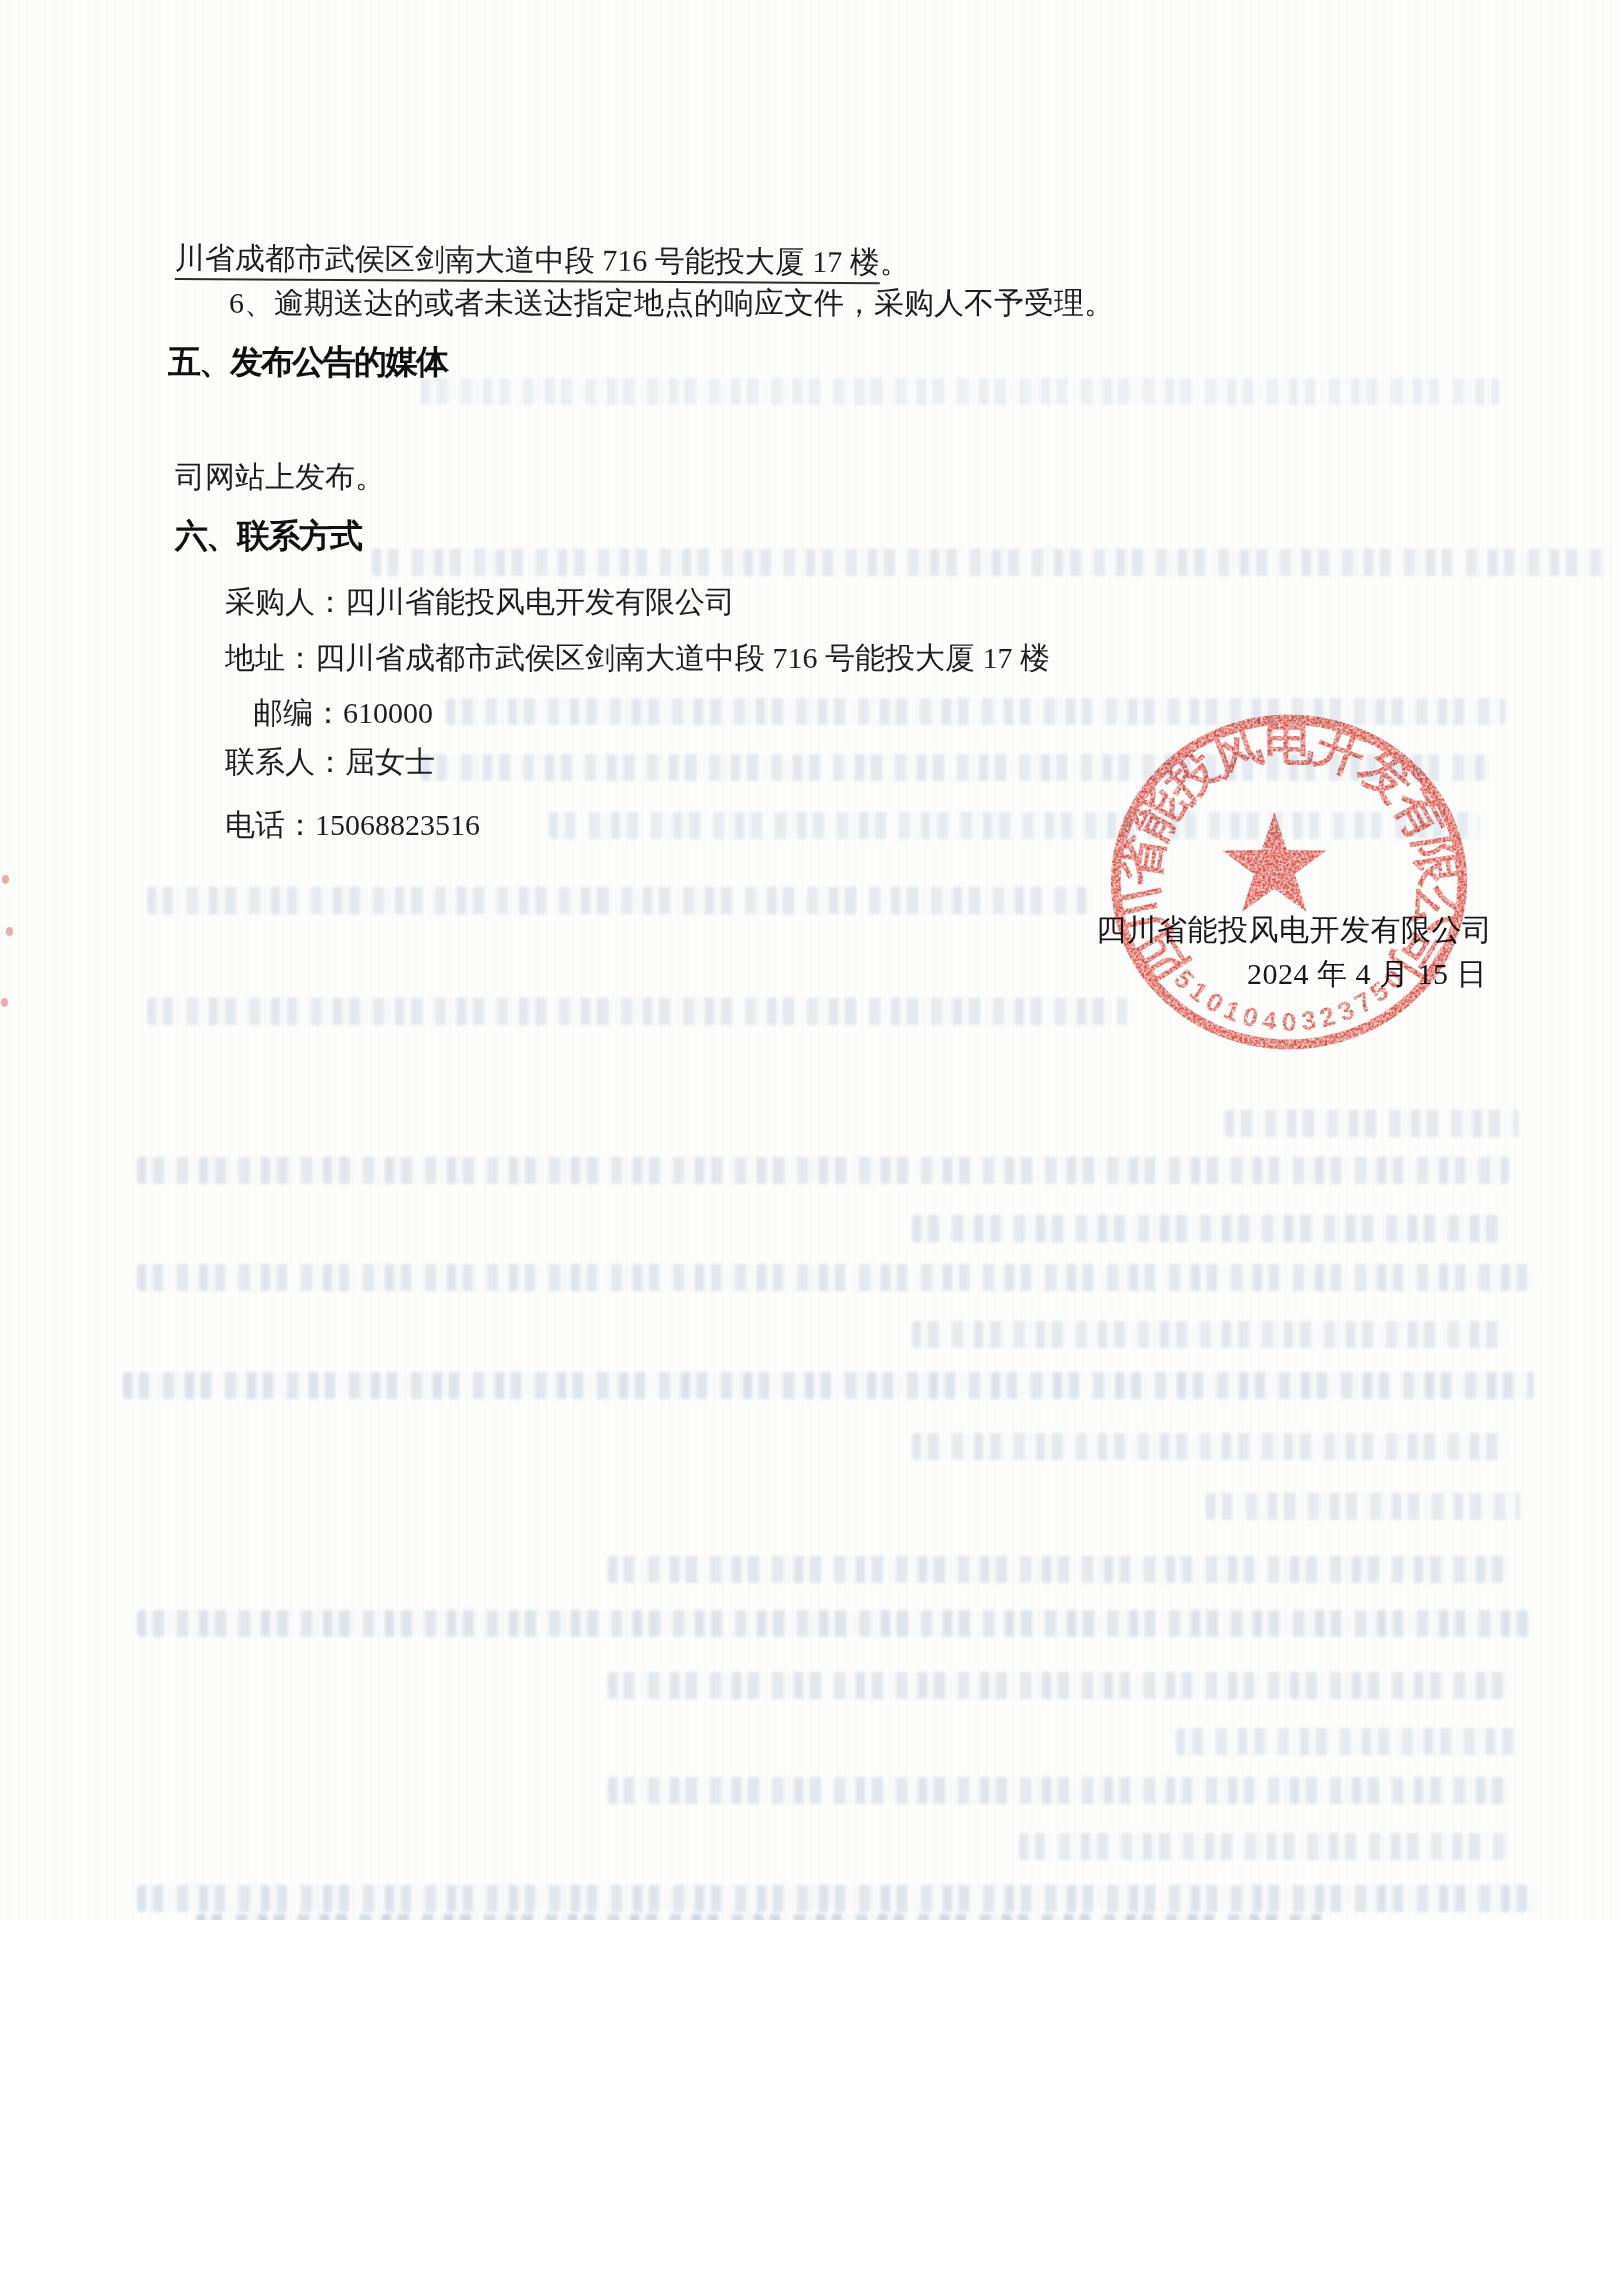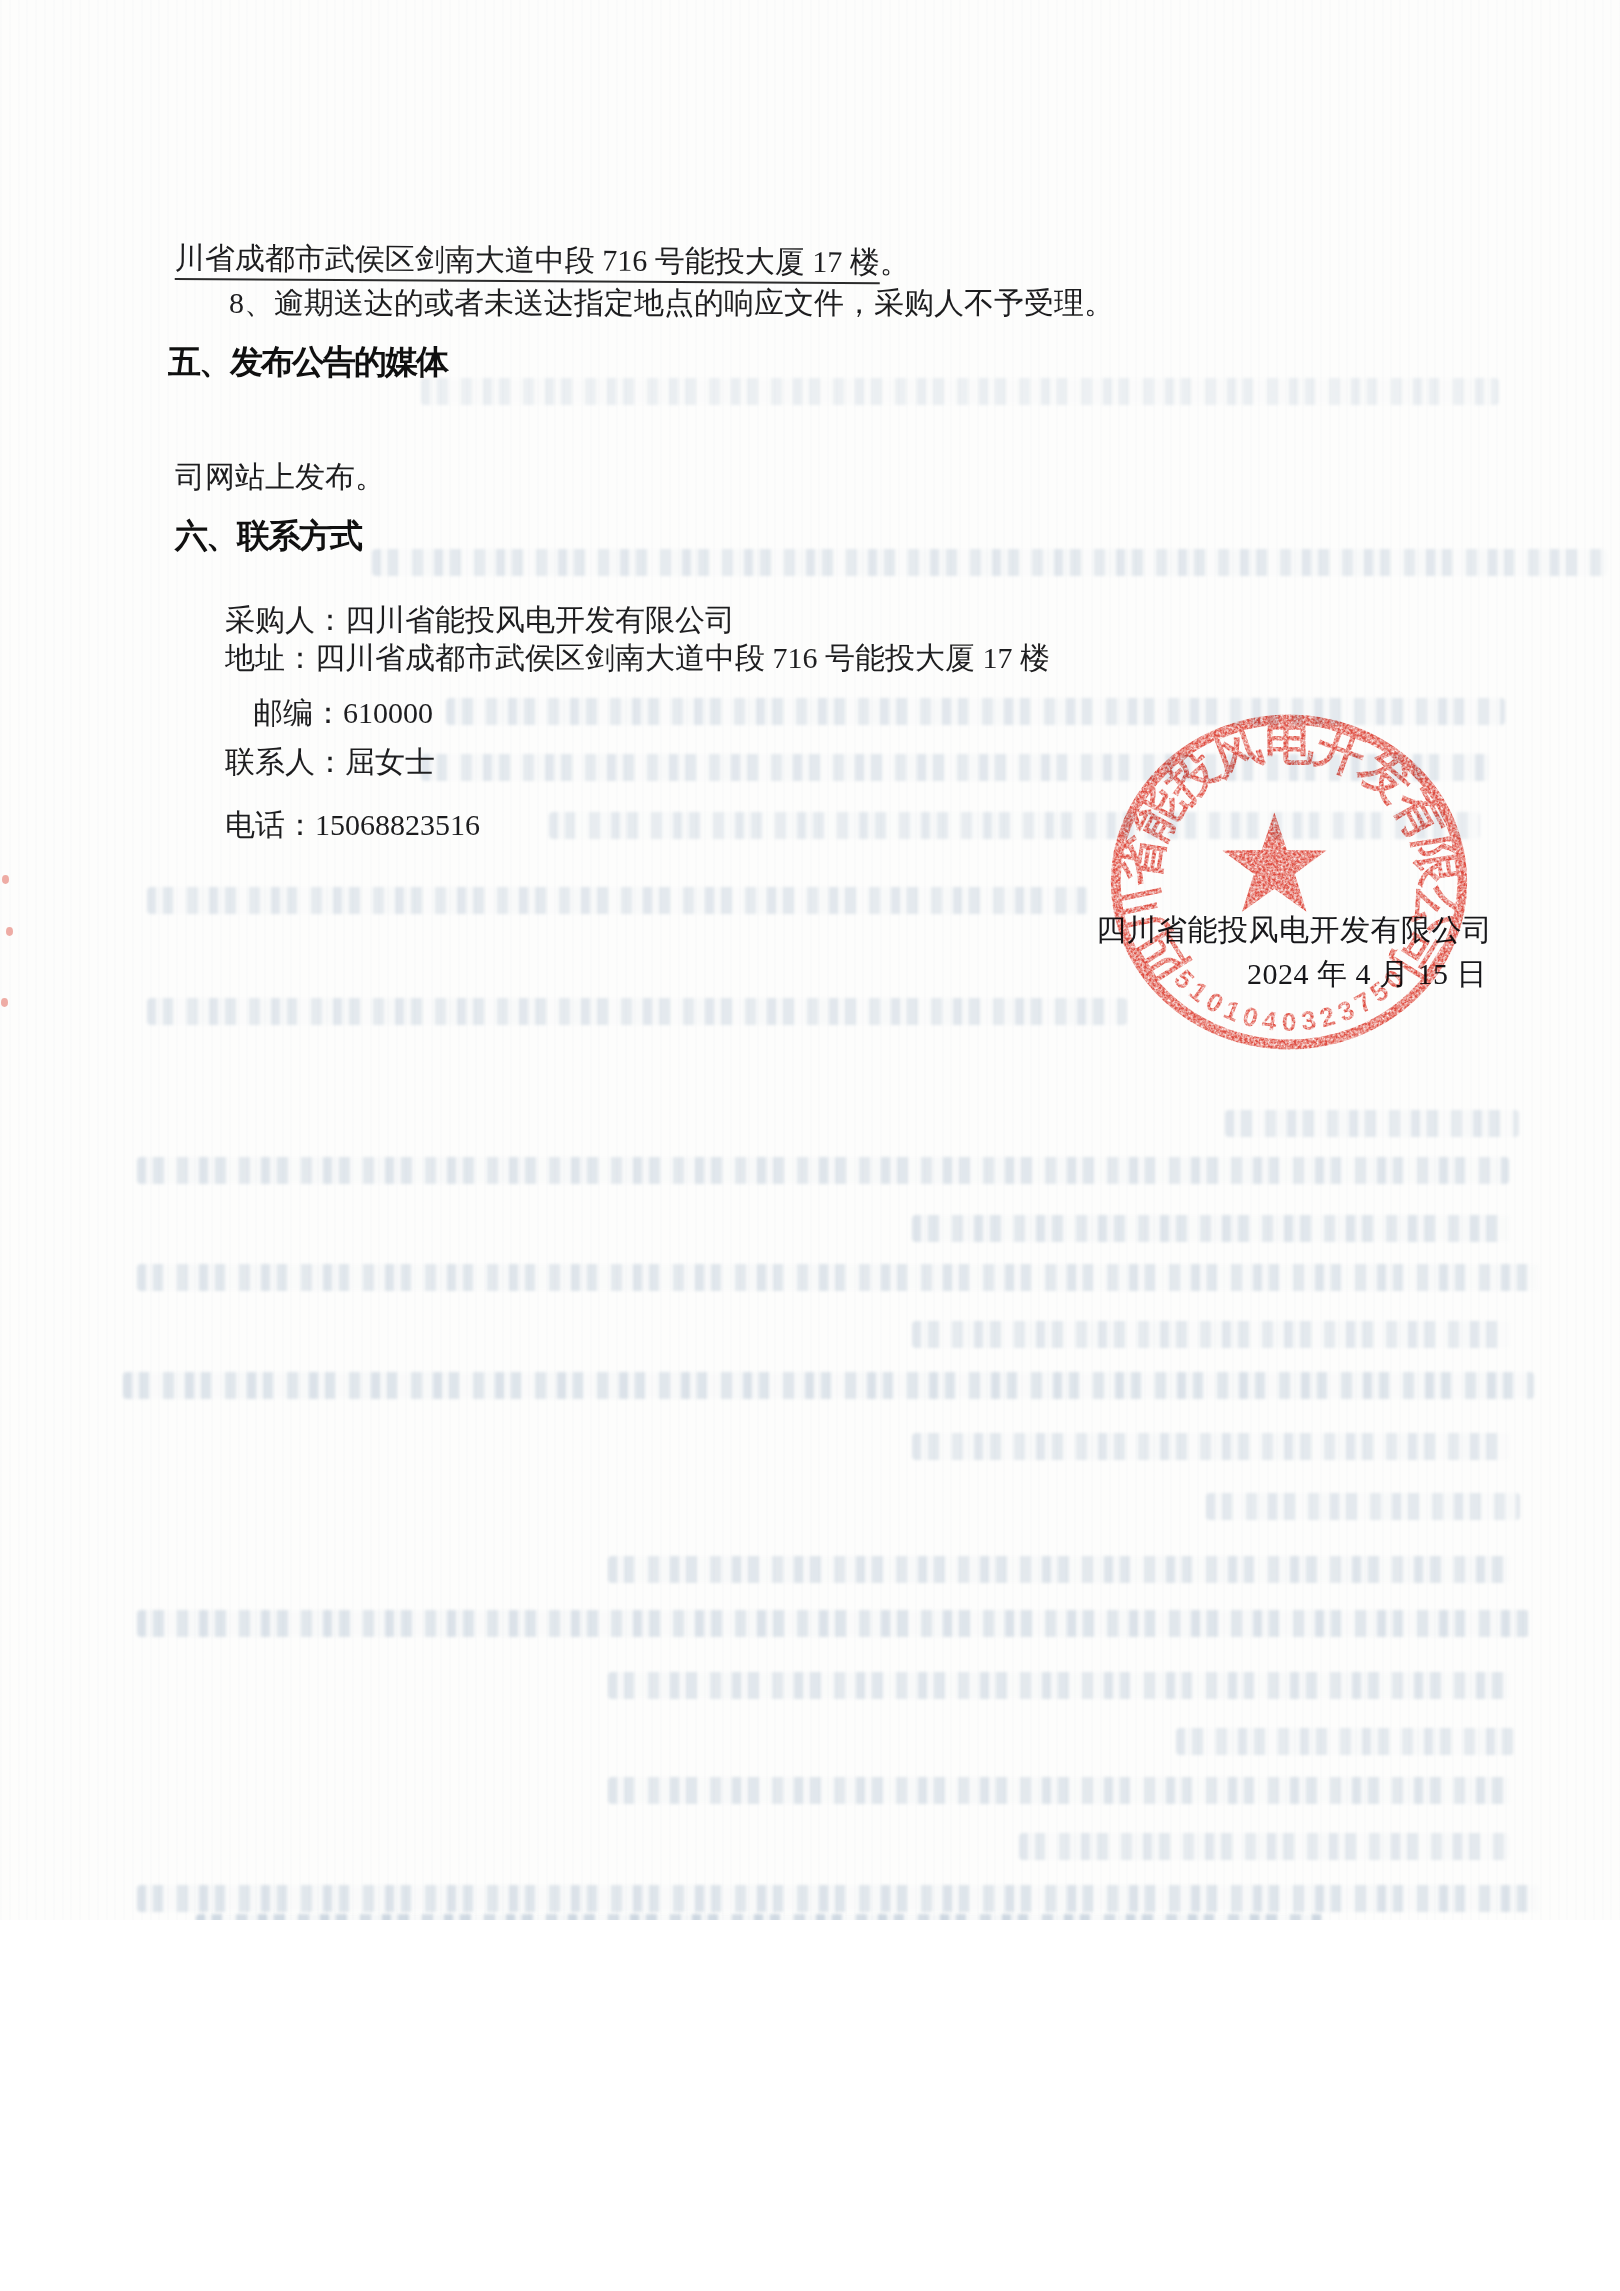--- a/index.html
+++ b/index.html
@@ -65,29 +65,29 @@
       <div class="bleed" style="top: 2012px; left: 814px; width: 539px; opacity: 0.5;"></div>
       <div class="bleed" style="top: 2068px; left: 882px; width: 637px; opacity: 0.55;"></div>
       <div class="bleed" style="top: 2123px; left: 137px; width: 1402px; opacity: 0.6;"></div>
       <div class="speck" style="top: 875px; left: 2px;"></div>
       <div class="speck" style="top: 927px; left: 5.9px;"></div>
       <div class="speck" style="top: 998px; left: 1px;"></div>
     </div>
 
   <div class="t skew" style="left:175px;top:241px;"><span class="underlined">川省成都市武侯区剑南大道中段 716 号能投大厦 17 楼</span><span>。</span></div>
 
-  <div class="t" style="left:229px;top:286px;">8、逾期送达的或者未送达指定地点的响应文件，采购人不予受理。</div>
+  <div class="t" style="left:229px;top:286px;">6、逾期送达的或者未送达指定地点的响应文件，采购人不予受理。</div>
 
   <div class="t heading" style="left:168px;top:343px;">五、发布公告的媒体</div>
 
   <div class="t" style="left:175px;top:460px;">司网站上发布。</div>
 
   <div class="t heading" style="left:175px;top:517px;">六、联系方式</div>
 
-  <div class="t" style="left:225px;top:603px;"><span>采购人：</span><span>四川省能投风电开发有限公司</span></div>
+  <div class="t" style="left:225px;top:585px;"><span>采购人：</span><span>四川省能投风电开发有限公司</span></div>
 
   <div class="t" style="left:225px;top:641px;"><span>地址：</span><span>四川省成都市武侯区剑南大道中段 716 号能投大厦 17 楼</span></div>
 
   <div class="t" style="left:225px;top:696px;margin-left:28px;"><span>邮编：</span><span>610000</span></div>
 
   <div class="t" style="left:225px;top:728px;margin-top:17px;"><span>联系人：</span><span>屈女士</span></div>
 
   <div class="t" style="left:225px;top:808px;"><span>电话：</span><span>15068823516</span></div>
 
   <div class="t sig" style="left:1096px;top:913px;">四川省能投风电开发有限公司</div>

